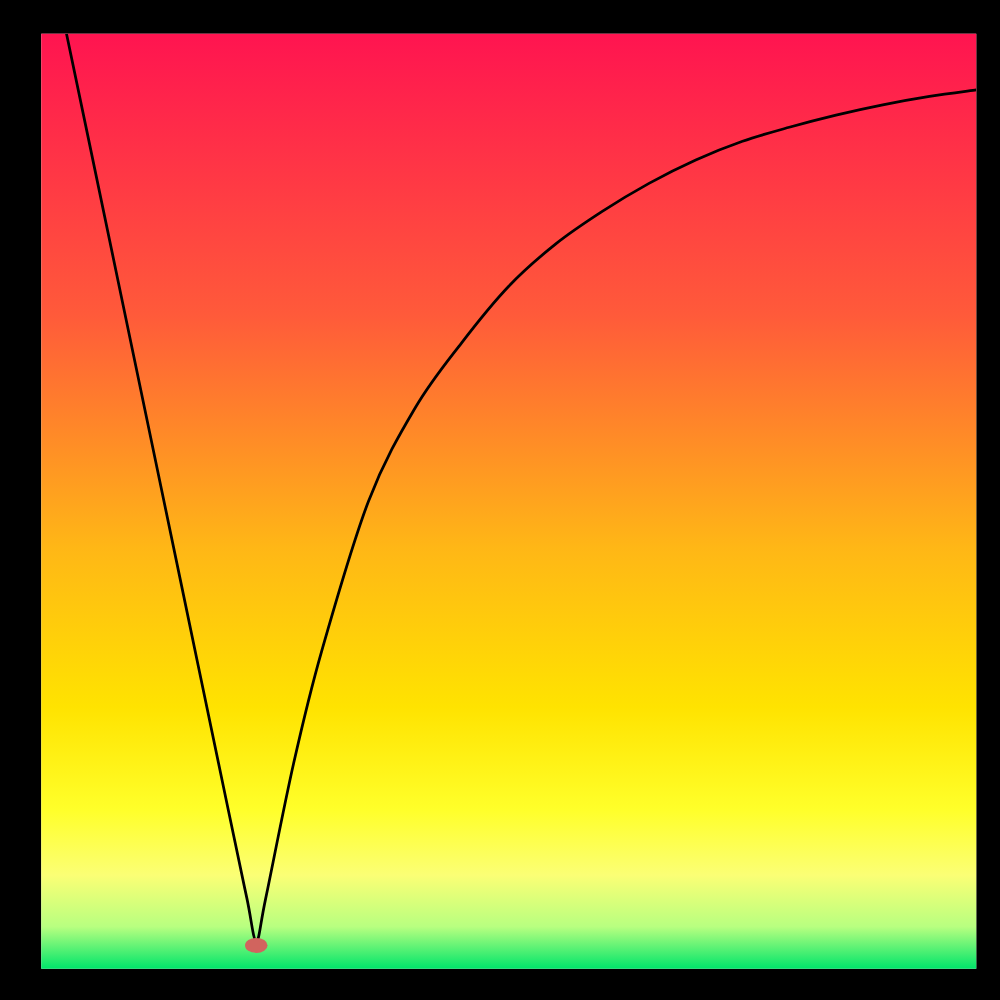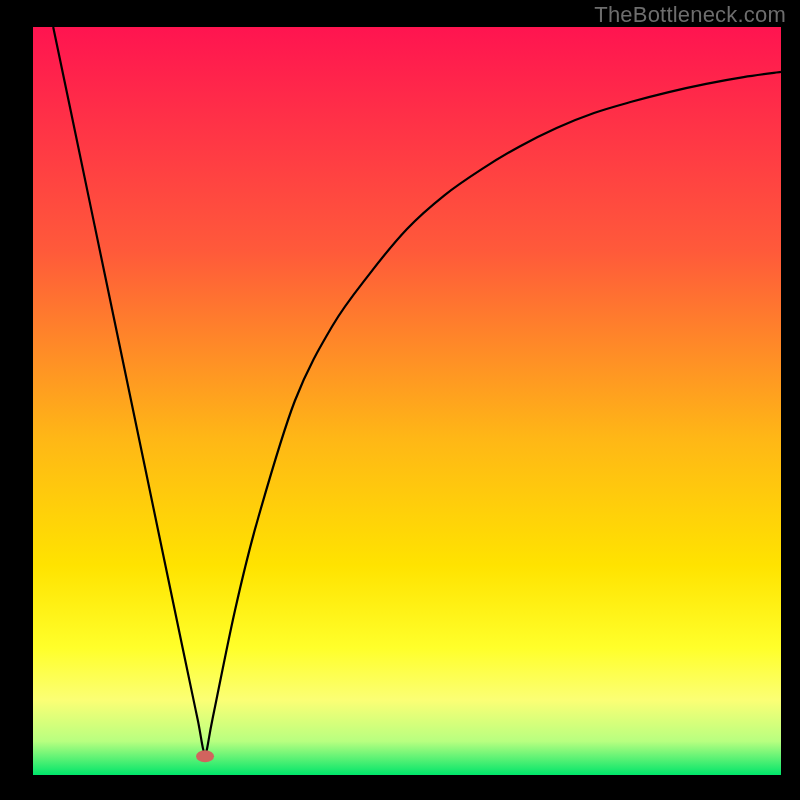--- a/index.html
+++ b/index.html
@@ -58,14 +58,13 @@
   <rect id="frame-top" x="0" y="0" width="800" height="27" fill="#000000"></rect>
   <rect id="frame-bottom" x="0" y="775" width="800" height="25" fill="#000000"></rect>
 
   <rect id="plot-bg" fill="url(#bg-grad)" x="33" y="27" width="748" height="748"></rect>
 
   <path id="curve" fill="none" stroke="#000000" stroke-width="2.2" clip-path="url(#plot-clip)" d="M 53.196 27 C 56.06333333333333 40.71333333333333 61.29933333333334 65.64666666666665 70.4 109.27999999999997 C 79.50066666666667 152.9133333333333 95.33333333333333 228.96 107.8 288.8 C 120.26666666666667 348.64 132.73333333333332 408.48 145.2 468.32 C 157.66666666666666 528.16 173.87333333333333 606.0766666666667 182.6 647.84 C 191.32666666666665 689.6033333333334 193.82 701.4466666666667 197.56 718.9 C 201.3 736.3533333333332 202.54666666666668 752.56 205.04000000000002 752.56 C 207.53333333333336 752.56 207.5333333333333 742.5866666666666 212.51999999999998 718.9 C 217.50666666666666 695.2133333333334 227.48000000000002 643.4766666666667 234.96 610.44 C 242.44 577.4033333333334 247.42666666666665 555.5866666666666 257.4 520.68 C 267.37333333333333 485.77333333333326 282.33333333333337 433.4133333333333 294.8 401 C 307.26666666666665 368.5866666666667 319.73333333333335 347.3933333333333 332.2 326.2 C 344.66666666666663 305.00666666666666 357.1333333333333 290.0466666666666 369.6 273.84 C 382.0666666666667 257.6333333333333 394.5333333333333 242.05000000000004 407 228.96000000000004 C 419.4666666666667 215.87000000000003 431.9333333333334 205.27333333333328 444.40000000000003 195.29999999999995 C 456.8666666666667 185.32666666666663 469.33333333333337 177.22333333333333 481.8 169.12 C 494.26666666666665 161.01666666666668 506.73333333333335 153.53666666666672 519.2 146.68000000000006 C 531.6666666666667 139.8233333333334 544.1333333333333 133.59000000000003 556.6 127.98000000000002 C 569.0666666666667 122.37 581.5333333333333 117.38333333333333 594 113.01999999999998 C 606.4666666666667 108.65666666666664 618.9333333333333 105.29066666666661 631.4 101.79999999999995 C 643.8666666666667 98.3093333333333 656.3333333333333 95.06800000000003 668.8 92.07600000000002 C 681.2666666666667 89.08400000000002 693.7333333333333 86.34133333333328 706.2 83.84799999999996 C 718.6666666666667 81.35466666666663 731.1333333333333 79.11066666666676 743.6 77.1160000000001 C 756.0666666666667 75.12133333333344 774.7666666666667 72.75266666666668 781 71.88"></path>
 
   <ellipse id="marker" cx="205.04000000000002" cy="756.3" rx="9" ry="6" fill="#d1645e"></ellipse>
 </svg>
 
-<div class="watermark">TheBottleneck.com</div>
 </div>
 
 </body></html>

